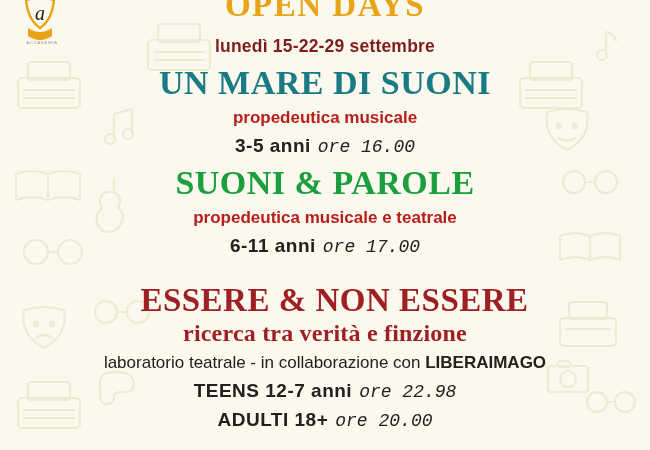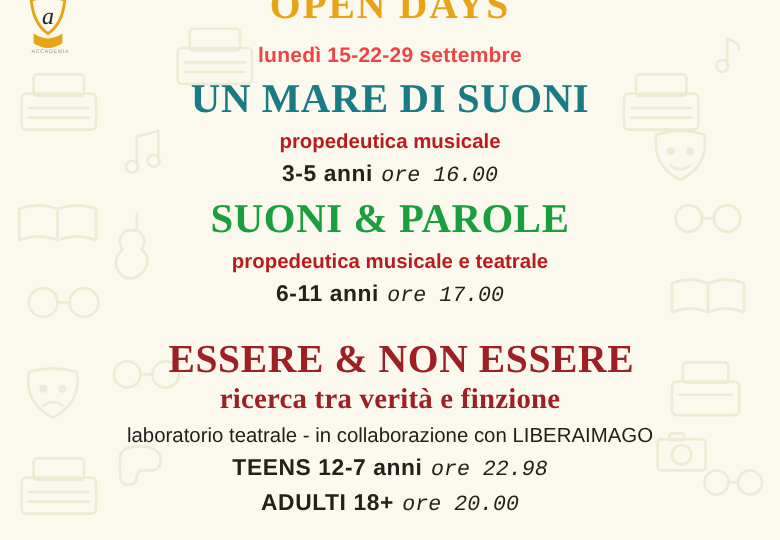--- a/index.html
+++ b/index.html
@@ -56,21 +56,21 @@
     margin: 0;
     line-height: 0.8;
     position: relative;
     top: -8px;
   }
 
   .dates {
     font-family: "Liberation Sans", sans-serif;
     font-weight: bold;
     font-size: 17.5px;
-    color: #ef4444;
+    color: #7f1d1d;
     margin: 10px 0 0 0;
     letter-spacing: 0.2px;
   }
 
   .section {
     margin-top: 8px;
   }
 
   .sec-title {
     font-family: "Liberation Serif", serif;
@@ -100,21 +100,21 @@
     margin: 3px 0 0 0;
     letter-spacing: 0.2px;
   }
 
   .sec-line {
     font-family: "Liberation Sans", sans-serif;
     font-size: 17px;
     color: #23211c;
     margin: 6px 0 0 0;
   }
-  .sec-line b { font-weight: normal; }
+  .sec-line b { font-weight: bold; }
 
   .age-line {
     margin: 7px 0 0 0;
     font-size: 19px;
     color: #23211c;
     white-space: nowrap;
   }
   .age-line .age {
     font-family: "Liberation Sans", sans-serif;
     font-weight: bold;

